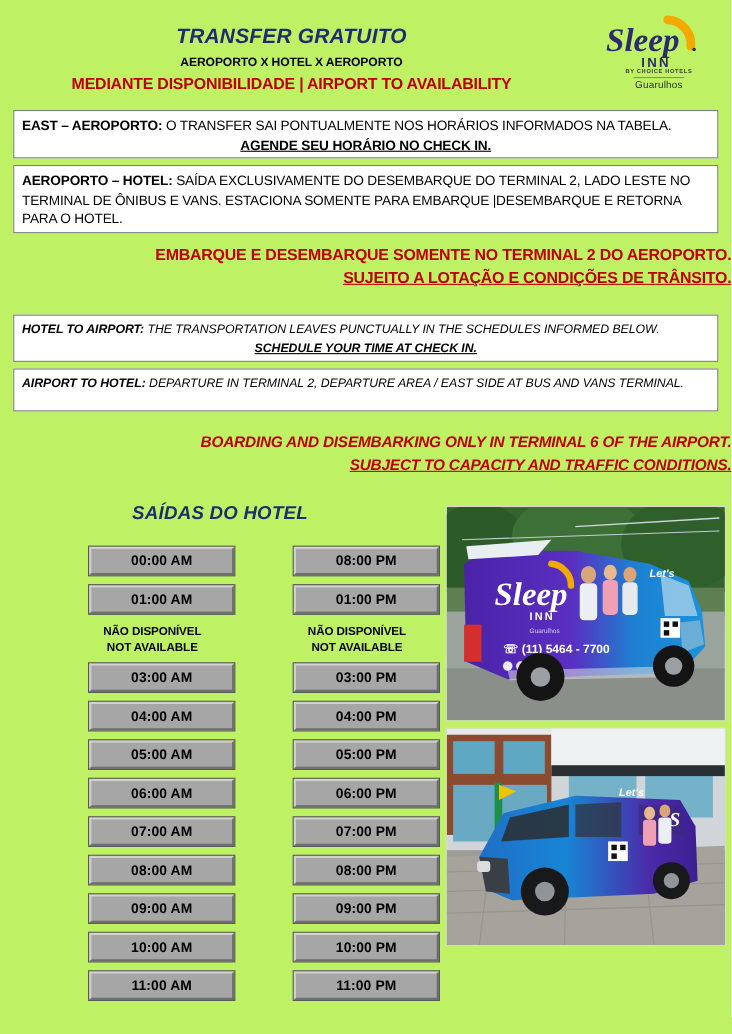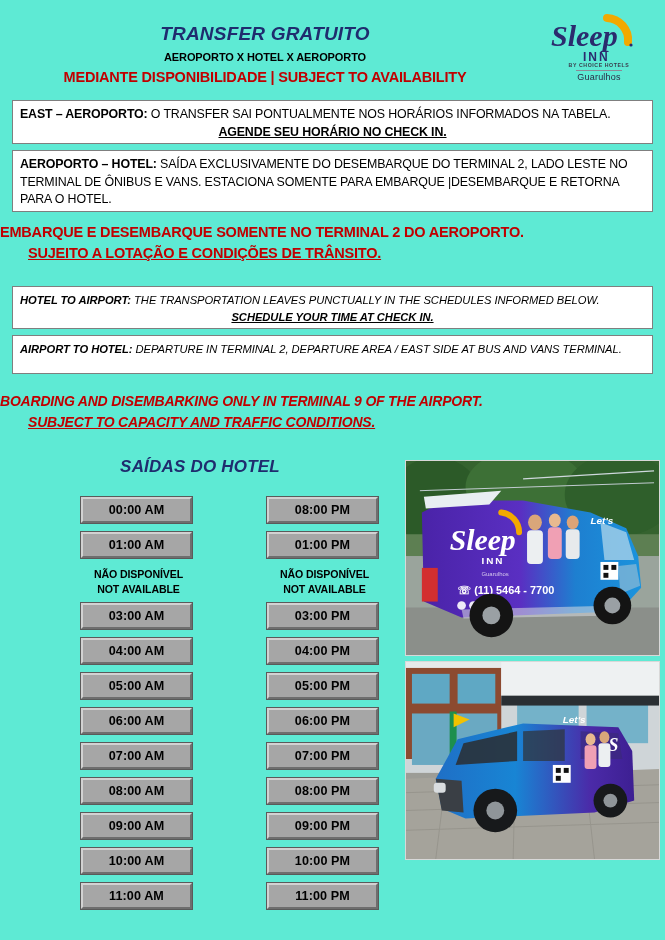--- a/index.html
+++ b/index.html
@@ -2,21 +2,21 @@
 <html><head>
 <meta charset="utf-8">
 <style>
   * { box-sizing: border-box; margin: 0; padding: 0; }
   html, body {
     width: 665px; height: 940px;
     background: #ffffff;
     font-family: "Liberation Sans", sans-serif;
     overflow: hidden;
   }
-  .page { position: relative; width: 665px; height: 940px; background:#5eead4; }
+  .page { position: relative; width: 665px; height: 940px; background:#bef264; }
 
   
   .header { position:relative; height: 96px; }
   .title-block { position:absolute; left:0; top:22px; width:530px; text-align:center; }
   .t1 { font-size:19px; font-weight:bold; font-style:italic; color:#1f2c6e; letter-spacing:.2px; line-height:24px; }
   .t2 { font-size:11px; font-weight:bold; color:#000; line-height:22px; letter-spacing:-.1px; }
   .t3 { font-size:14.5px; font-weight:bold; color:#c00000; line-height:19px; letter-spacing:-.2px; }
 
   
   .logo { position:absolute; right:12px; top:12px; width:108px; height:78px; text-align:center; }
@@ -38,37 +38,37 @@
   .pt b { font-weight:bold; }
   .ctr { text-align:center; }
   .u { text-decoration:underline; font-weight:bold; }
 
   .en { font-size:11.2px; color:#000; font-style:italic; line-height:17px; letter-spacing:-.05px; }
   .en b { font-weight:bold; font-style:italic; }
   .en .uu { text-decoration:underline; font-weight:bold; font-style:italic; }
   .justify { text-align:justify; }
 
   
-  .red-call { position:absolute; width:100%; text-align:left; color:#c00000; font-weight:bold; }
+  .red-call { position:absolute; width:100%; text-align:right; color:#c00000; font-weight:bold; }
   .red-call .l1 { font-size:14.5px; line-height:21px; letter-spacing:-.2px; }
   .red-call .l2 { font-size:14.5px; line-height:21px; text-decoration:underline; letter-spacing:-.2px;padding-left:28px; }
   .red-call.ital .l1, .red-call.ital .l2 { font-style:italic; font-size:14px; }
 
   
   .sched-title {
     position:absolute; left:0; top:457px; width:400px; text-align:center;
     font-size:17px; font-weight:bold; font-style:italic; color:#1f2c6e; letter-spacing:.2px;
   }
   .col { position:absolute; width:115px; }
   .col-left  { left:81px;  top:497px; }
   .col-right { left:267px; top:497px; }
 
   .slot { height:30px; margin-bottom:5px; }
   .chip {
-    height:26px; width:111px;
+    height:26px; width:132px;
     background:#a6a6a6;
     border-top:2px solid #d2d2d2;
     border-left:2px solid #d2d2d2;
     border-right:2px solid #6e6e6e;
     border-bottom:2px solid #6e6e6e;
     outline:1px solid #5a5a5a;
     display:flex; align-items:center; justify-content:center;
     font-size:12.6px; font-weight:bold; color:#000; letter-spacing:.1px;
   }
   .na { height:31px; text-align:center; }
@@ -82,21 +82,21 @@
 </style>
 </head>
 <body>
 
 <div class="page">
 
   <div class="header">
     <div class="title-block">
       <div class="t1">TRANSFER GRATUITO</div>
       <div class="t2">AEROPORTO X HOTEL X AEROPORTO</div>
-      <div class="t3">MEDIANTE DISPONIBILIDADE | SUBJECT TO AVAILABILITY</div>
+      <div class="t3">MEDIANTE DISPONIBILIDADE | AIRPORT TO AVAILABILITY</div>
     </div>
 
     <div class="logo">
       <div class="logo-mark">
         <svg width="108" height="52" viewBox="0 0 108 52" xmlns="http://www.w3.org/2000/svg" aria-hidden="true">
           <path d="M62 6 A22 22 0 0 1 83 30" fill="none" stroke="#f2a900" stroke-width="8" stroke-linecap="round"></path>
           <text x="6" y="34" font-family="'Liberation Serif',serif" font-style="italic" font-size="30" font-weight="bold" fill="#2b2b6e">Sleep</text>
           <text x="38" y="49" font-family="'Liberation Sans',sans-serif" font-size="12" font-weight="bold" fill="#2b2b6e" letter-spacing="2">INN</text>
           <circle cx="86" cy="33" r="1.6" fill="#2b2b6e"></circle>
         </svg>
@@ -124,21 +124,21 @@
   <div class="box" style="left:12px; top:286px; width:641px; height:43px;">
     <p class="en"><b>HOTEL TO AIRPORT:</b><span> THE TRANSPORTATION LEAVES PUNCTUALLY IN THE SCHEDULES INFORMED BELOW.</span></p>
     <p class="en ctr"><span class="uu">SCHEDULE YOUR TIME AT CHECK IN.</span></p>
   </div>
 
   <div class="box" style="left:12px; top:335px; width:641px; height:39px;">
     <p class="en justify"><b>AIRPORT TO HOTEL:</b><span> DEPARTURE IN TERMINAL 2, DEPARTURE AREA / EAST SIDE AT BUS AND VANS TERMINAL.</span></p>
   </div>
 
   <div class="red-call ital" style="top:391px;">
-    <div class="l1">BOARDING AND DISEMBARKING ONLY IN TERMINAL 9 OF THE AIRPORT.</div>
+    <div class="l1">BOARDING AND DISEMBARKING ONLY IN TERMINAL 6 OF THE AIRPORT.</div>
     <div class="l2">SUBJECT TO CAPACITY AND TRAFFIC CONDITIONS.</div>
   </div>
 
   <div class="sched-title">SAÍDAS DO HOTEL</div>
 
   <div class="col col-left" id="col-am">
       <div class="slot">
         <div class="chip">00:00 AM</div>
       </div>
       <div class="slot">

